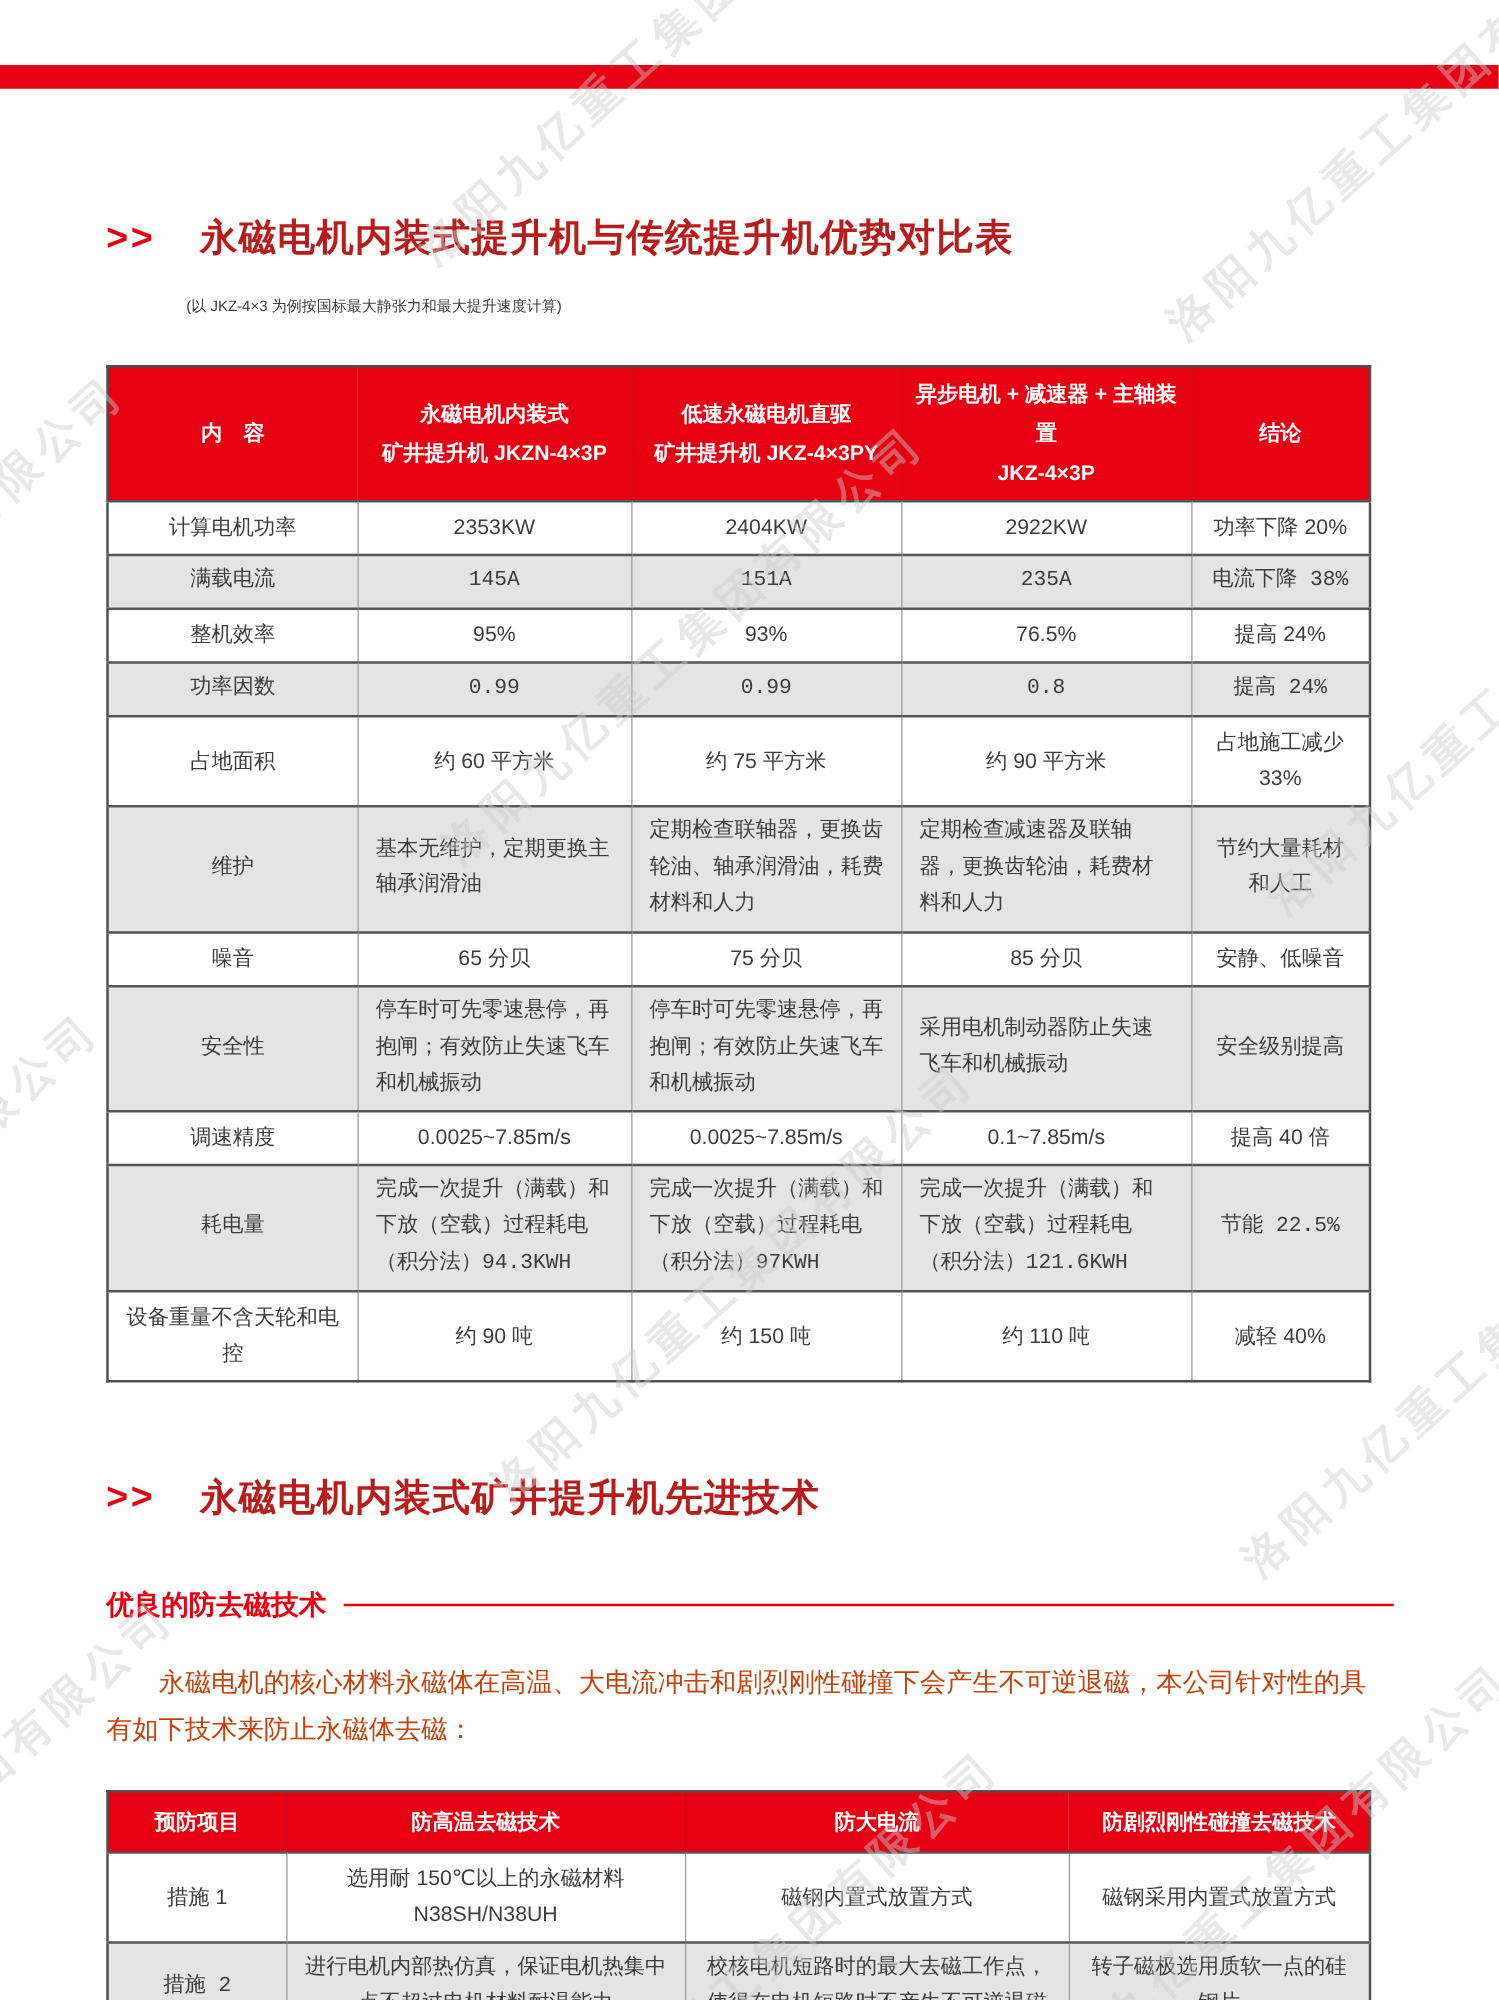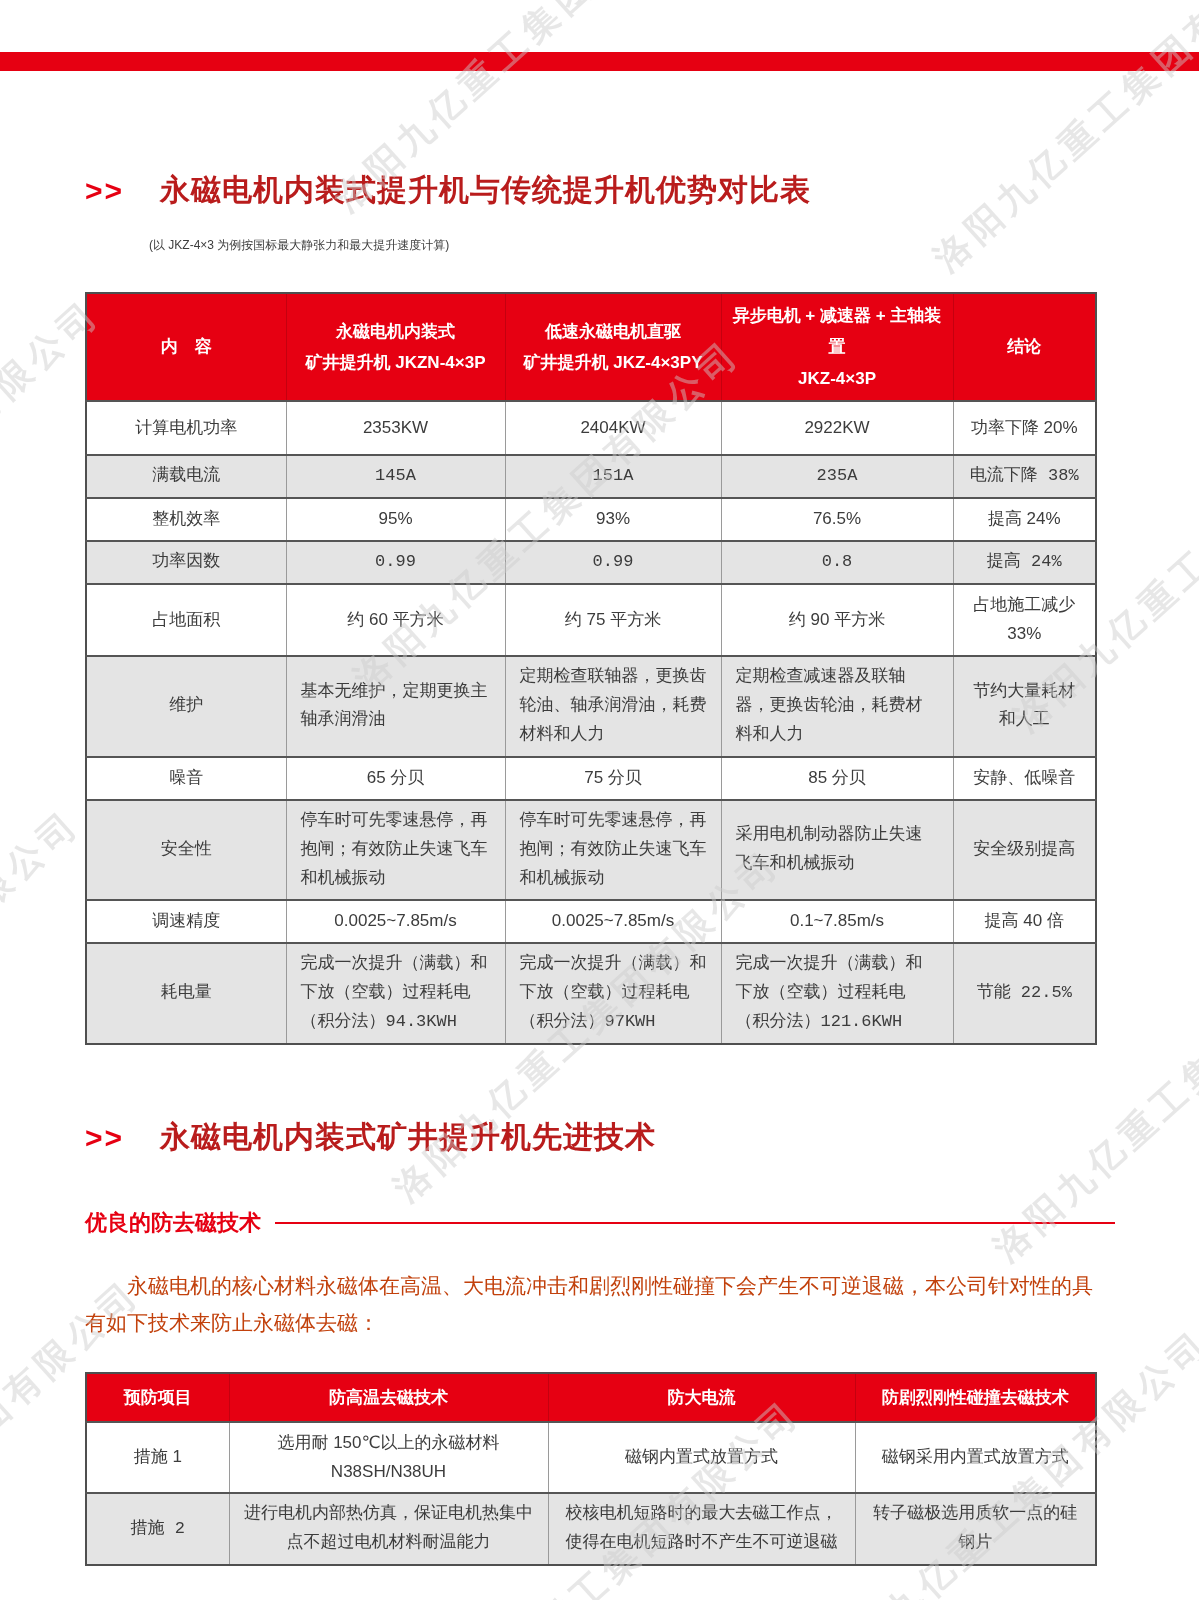--- a/index.html
+++ b/index.html
@@ -83,21 +83,21 @@
           <div class="th-line">矿井提升机 JKZ-4×3PY</div>
         </th>
         <th>
           <div class="th-line">异步电机 + 减速器 + 主轴装置</div>
           <div class="th-line">JKZ-4×3P</div>
         </th>
         <th>
               <div class="th-line">结论</div>
             </th>
       </tr>
-      <tr class="white" style="height:54px">
+      <tr class="white" style="height:43px">
         <td>计算电机功率</td>
         <td>2353KW</td>
         <td>2404KW</td>
         <td>2922KW</td>
         <td>功率下降 20%</td>
       </tr>
       <tr class="gray" style="height:43px">
         <td>满载电流</td>
         <td>145A</td>
         <td>151A</td>
@@ -152,20 +152,27 @@
         <td>0.0025~7.85m/s</td>
         <td>0.1~7.85m/s</td>
         <td>提高 40 倍</td>
       </tr>
       <tr class="gray" style="height:88px">
         <td>耗电量</td>
         <td class="left">完成一次提升（满载）和下放（空载）过程耗电（积分法）94.3KWH</td>
         <td class="left">完成一次提升（满载）和下放（空载）过程耗电（积分法）97KWH</td>
         <td class="left">完成一次提升（满载）和下放（空载）过程耗电（积分法）121.6KWH</td>
         <td>节能 22.5%</td>
+      </tr>
+      <tr class="white" style="height:43px">
+        <td>设备重量不含天轮和电控</td>
+        <td>约 90 吨</td>
+        <td>约 150 吨</td>
+        <td>约 110 吨</td>
+        <td>减轻 40%</td>
       </tr>
     </tbody>
       </table>
 
     <div class="sec-head" style="margin-top:72px">
       <span class="sec-marker">&gt;&gt;</span>
       <span class="sec-title">永磁电机内装式矿井提升机先进技术</span>
     </div>
 
     <div class="sub-head">

